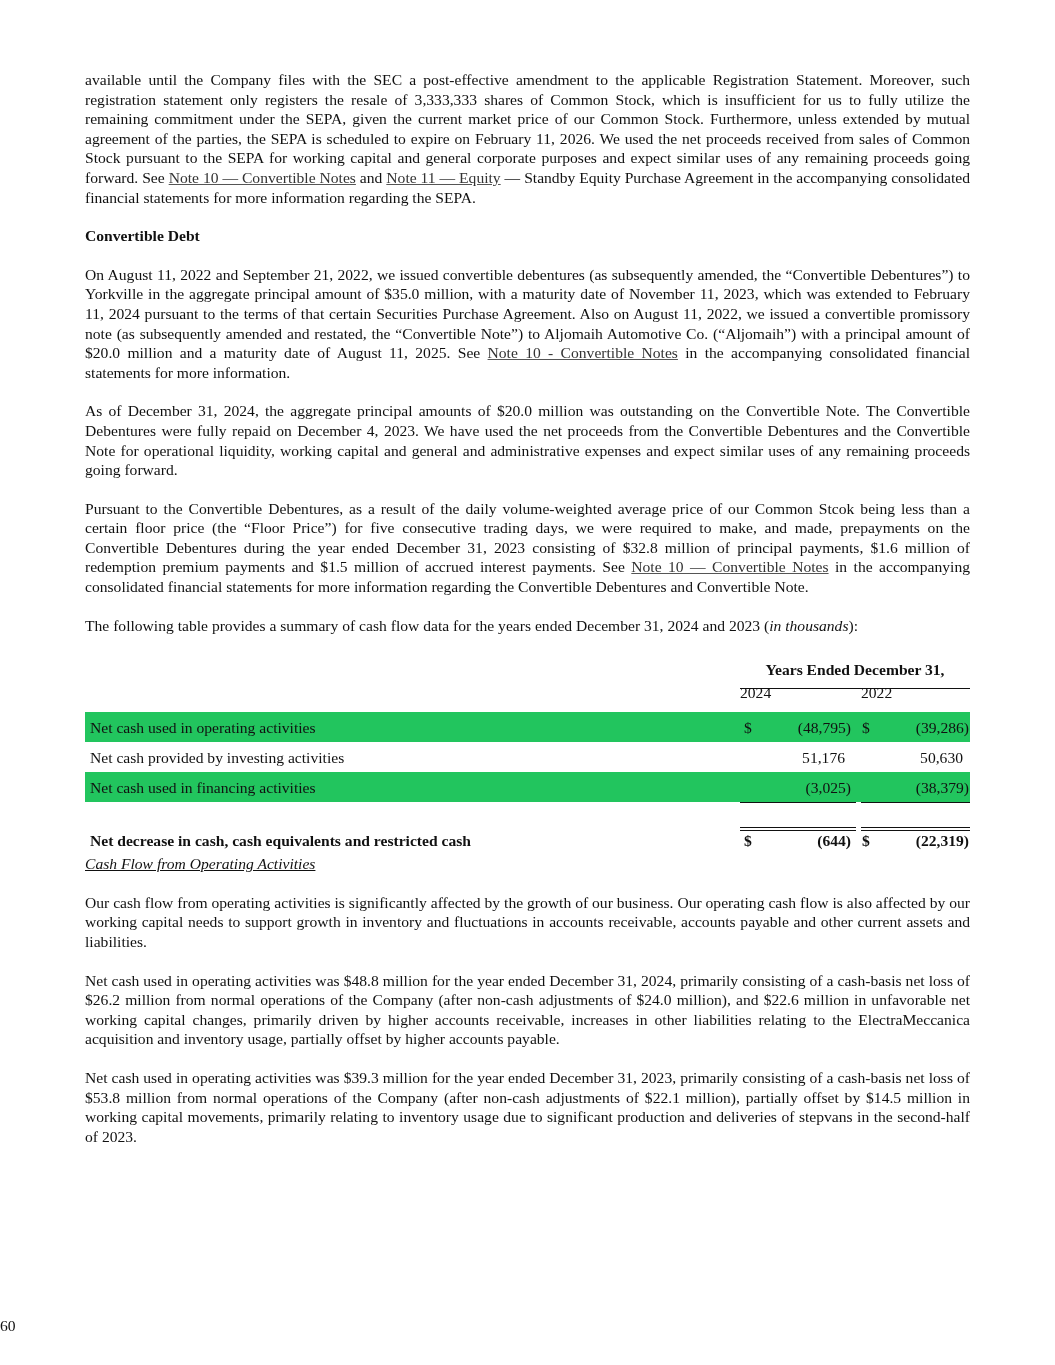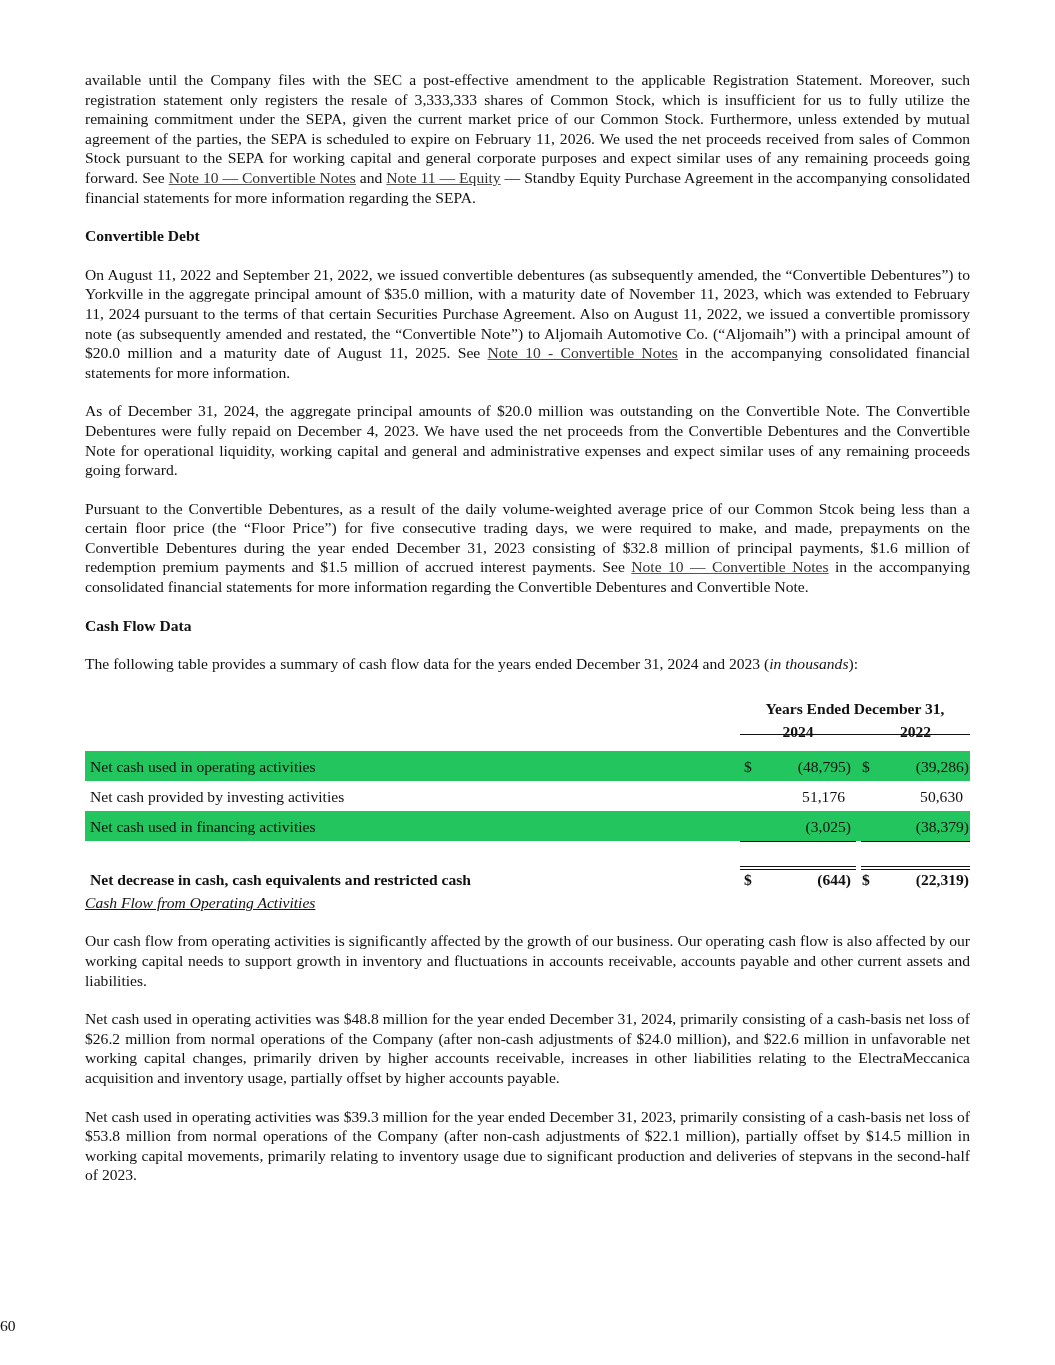--- a/index.html
+++ b/index.html
@@ -14,25 +14,25 @@
     .heading { font-weight: bold; margin: 0 0 19px 0; }
     .subheading { font-style: italic; text-decoration: underline; margin: 0 0 19px 0; }
     .link { color: #333333; text-decoration: underline; text-decoration-color: #555; cursor: pointer; }
     .ital { font-style: italic; }
 
     
     .cf-table { position: relative; width: 885px; margin-top: 6px; margin-bottom: 22px; }
     .thead-row { position: relative; height: 29px; }
     .group-head {
       position: absolute; left: 655px; width: 230px; text-align: center;
-      font-weight: bold; top: 6px; padding-bottom: 16px;
+      font-weight: bold; top: 6px; padding-bottom: 8px;
       border-bottom: 1.5px solid #111;
     }
     .year-head {
-      position: absolute; top: 0; font-weight: bold; text-align: center;
+      position: absolute; top: 0; font-weight: normal; 
       border-bottom: 1.5px solid #111; padding-bottom: 13px;
     }
     .year-2024 { left: 655px; width: 116px; }
     .year-2023 { left: 776px; width: 109px; }
     .trow { position: relative; height: 30px; }
     .trow.shaded { background: #22c55e; }
     .trow .label { position: absolute; left: 5px; top: 6px; }
     .trow .dollar { position: absolute; top: 6px; }
     .trow .val { position: absolute; top: 6px; text-align: right; }
     .d24 { left: 659px; }
@@ -55,21 +55,20 @@
   <p class="para"><span>available until the Company files with the SEC a post-effective amendment to the applicable Registration Statement. Moreover, such registration statement only registers the resale of 3,333,333 shares of Common Stock, which is insufficient for us to fully utilize the remaining commitment under the SEPA, given the current market price of our Common Stock.  Furthermore, unless extended by mutual agreement of the parties, the SEPA is scheduled to expire on February 11, 2026. We used the net proceeds received from sales of Common Stock pursuant to the SEPA for working capital and general corporate purposes and expect similar uses of any remaining proceeds going forward.  See </span><span class="link">Note 10 — Convertible Notes</span><span> and </span><span class="link">Note 11 — Equity</span><span> — Standby Equity Purchase Agreement in the accompanying consolidated financial statements for more information regarding the SEPA.</span></p>
 
   <p class="heading">Convertible Debt</p>
 
   <p class="para"><span>On August 11, 2022 and September 21, 2022, we issued convertible debentures (as subsequently amended, the “Convertible Debentures”) to Yorkville in the aggregate principal amount of $35.0 million, with a maturity date of November 11, 2023, which was extended to February 11, 2024 pursuant to the terms of that certain Securities Purchase Agreement. Also on August 11, 2022, we issued a convertible promissory note (as subsequently amended and restated, the “Convertible Note”) to Aljomaih Automotive Co. (“Aljomaih”) with a principal amount of $20.0 million and a maturity date of August 11, 2025. See </span><span class="link">Note 10 - Convertible Notes</span><span> in the accompanying consolidated financial statements for more information.</span></p>
 
   <p class="para">As of December 31, 2024, the aggregate principal amounts of $20.0 million was outstanding on the Convertible Note. The Convertible Debentures were fully repaid on December 4, 2023. We have used the net proceeds from the Convertible Debentures and the Convertible Note for operational liquidity, working capital and general and administrative expenses and expect similar uses of any remaining proceeds going forward.</p>
 
   <p class="para"><span>Pursuant to the Convertible Debentures, as a result of the daily volume-weighted average price of our Common Stcok being less than a certain floor price (the “Floor Price”) for five consecutive trading days, we were required to make, and made, prepayments on the Convertible Debentures during the year ended December 31, 2023 consisting of $32.8 million of principal payments, $1.6 million of redemption premium payments and $1.5 million of accrued interest payments. See </span><span class="link">Note 10 — Convertible Notes</span><span> in the accompanying consolidated financial statements for more information regarding the Convertible Debentures and Convertible Note.</span></p>
 
-  <p class="heading">Cash Flow Data</p>
 
   <p class="para"><span>The following table provides a summary of cash flow data for the years ended December 31, 2024 and 2023 (</span><span class="ital">in thousands</span><span>):</span></p>
 
   <div class="cf-table">
     <div class="thead-row">
       <div class="group-head">Years Ended December 31,</div>
     </div>
     <div class="thead-row">
       <div class="year-head year-2024">2024</div>
       <div class="year-head year-2023">2022</div>

